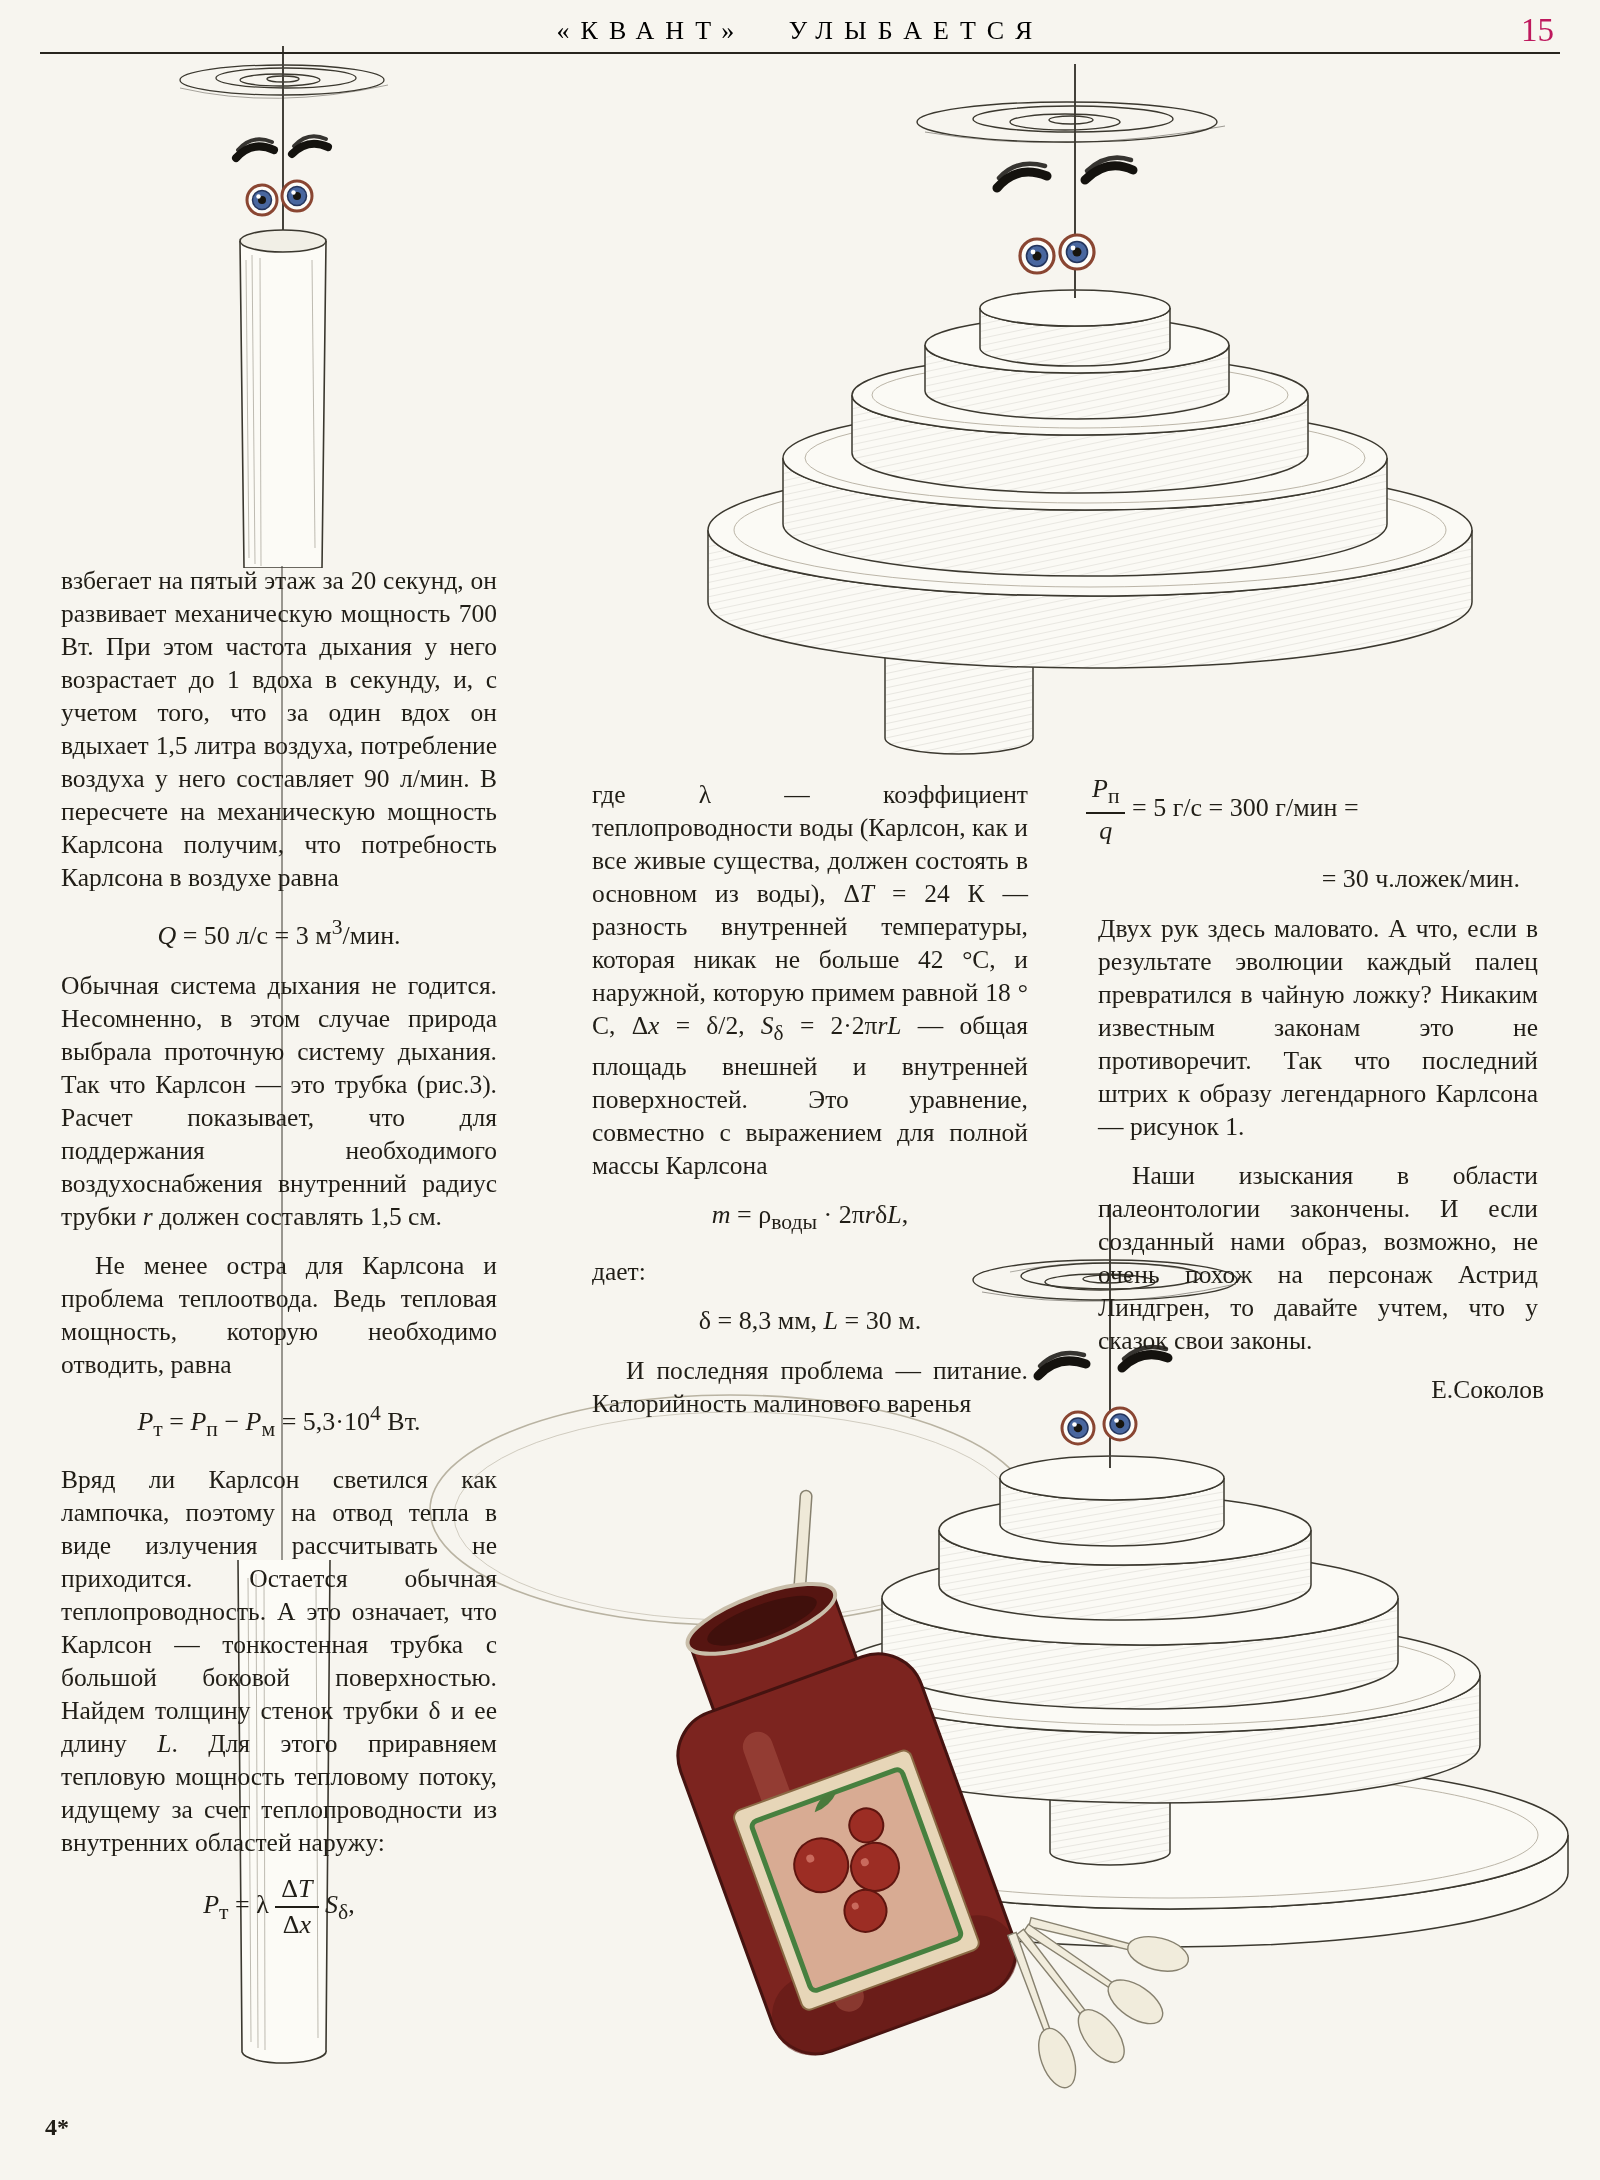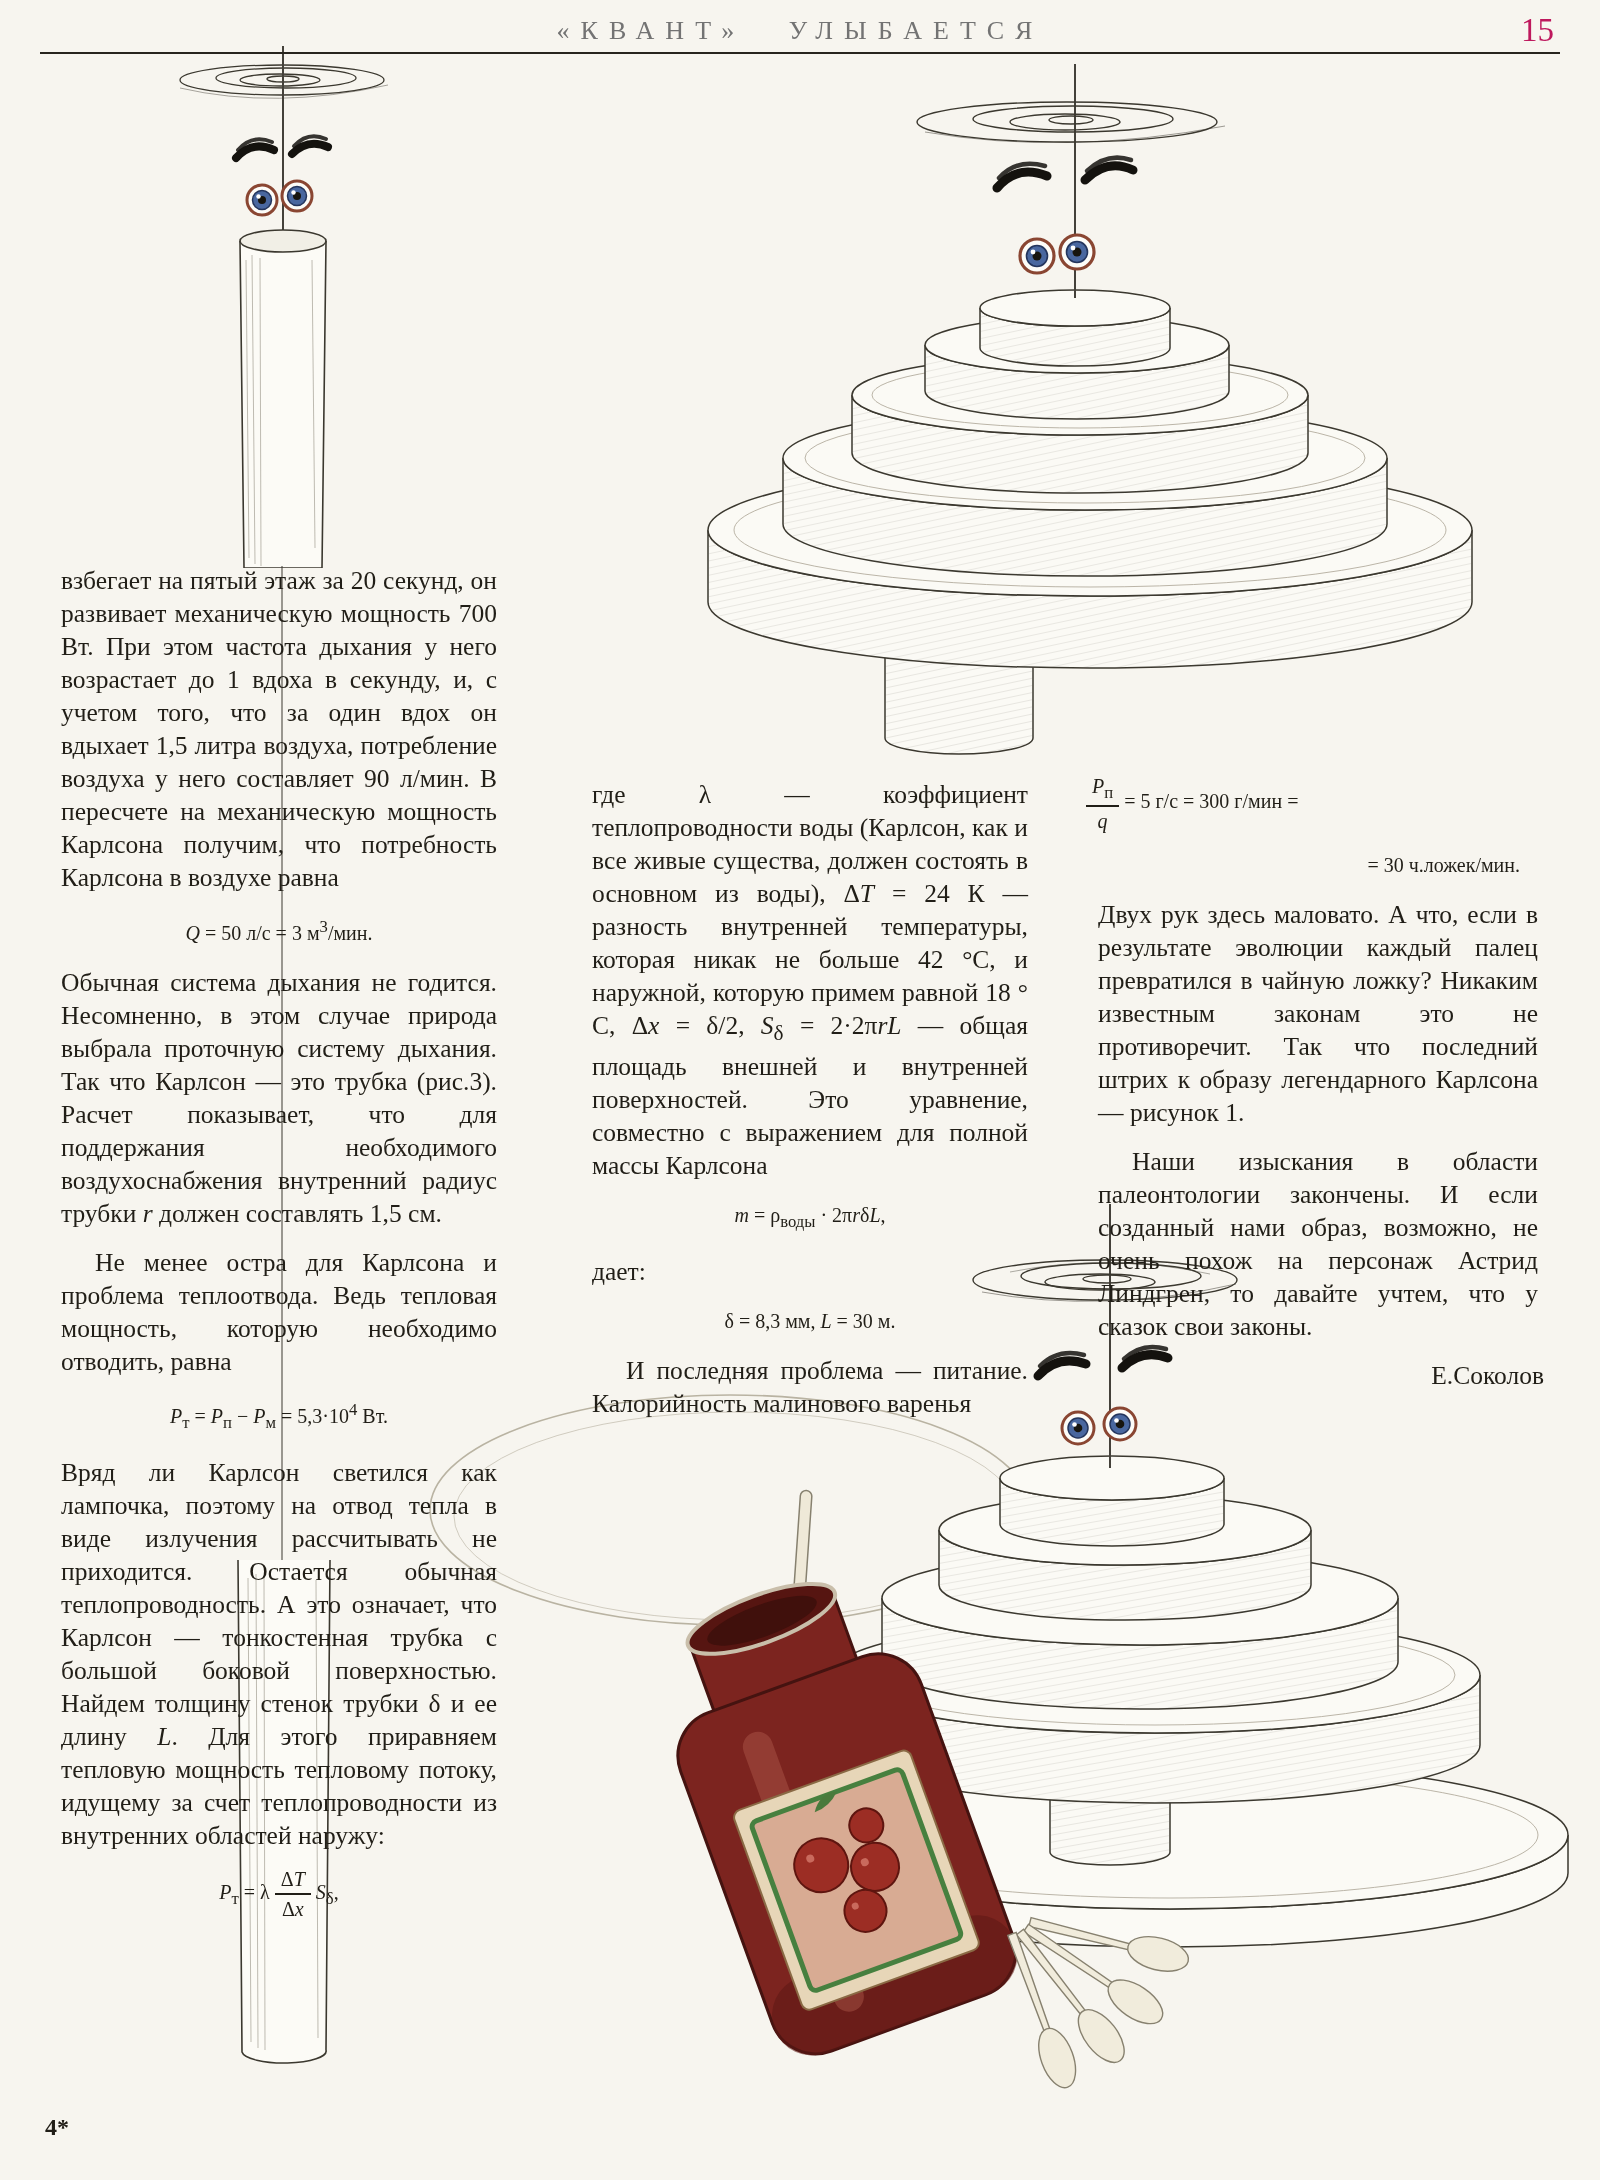--- a/index.html
+++ b/index.html
@@ -7,33 +7,33 @@
     position:relative; width:1600px; height:2180px; margin:0 auto;
     background:#f7f5ef; color:#211e17; overflow:hidden;
     font-family:"Liberation Serif", serif;
   }
   .abs { position:absolute; }
   .art { position:absolute; z-index:1; }
   .txt { position:absolute; z-index:2; }
 
   #masthead-title {
     top:16px; left:0; width:1600px; text-align:center;
-    font-size:26px; letter-spacing:11px; word-spacing:26px; color:#737373;
+    font-size:26px; letter-spacing:11px; word-spacing:26px; color:#000000;
   }
   #page-number { top:12px; right:46px; font-size:33px; color:#be185d; }
   #header-rule { top:52px; left:40px; width:1520px; height:2px; background:#28251e; }
 
   .col { text-align:justify; font-size:25.5px; line-height:33px; }
   #col-left   { left:45px;  top:548px; width:468px; }
   #col-middle { left:576px; top:762px; width:468px; }
   #col-right  { left:1082px; top:762px; width:472px; }
   .col p { margin:16px; }
   p.ind { text-indent:34px; }
 
-  .formula { margin:13px 0; text-align:center; font-size:20px; line-height:34px; }
+  .formula { margin:13px 0; text-align:center; font-size:26px; line-height:34px; }
   .formula.fleft { text-align:left; padding-left:4px; }
   .formula.fright { text-align:right; padding-right:34px; margin-top:16px; }
   .frac { display:inline-block; vertical-align:middle; text-align:center; line-height:1.1; }
   .frac .fnum { display:block; padding:0 6px 3px; border-bottom:2px solid #211e17; }
   .frac .fden { display:block; padding-top:3px; }
 
   #signature { text-align:right; padding-right:10px; margin-top:8px; }
   #footer-mark { left:45px; top:2114px; font-size:24px; font-weight:bold; }
 
   #tube-line { left:281px; top:566px; width:2px; height:996px;

